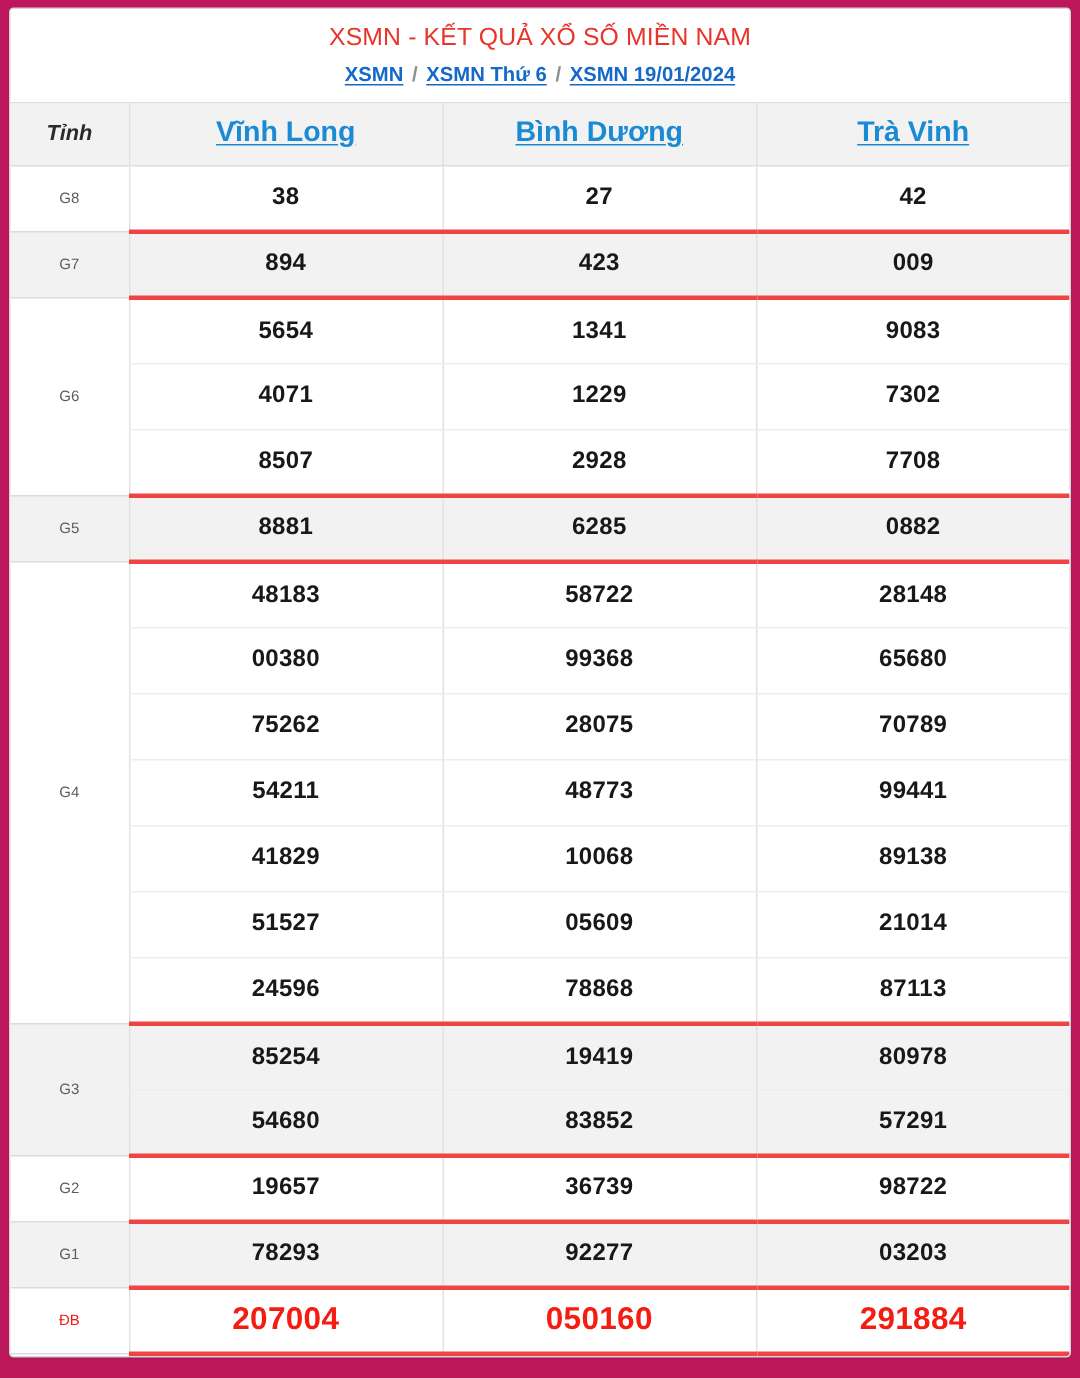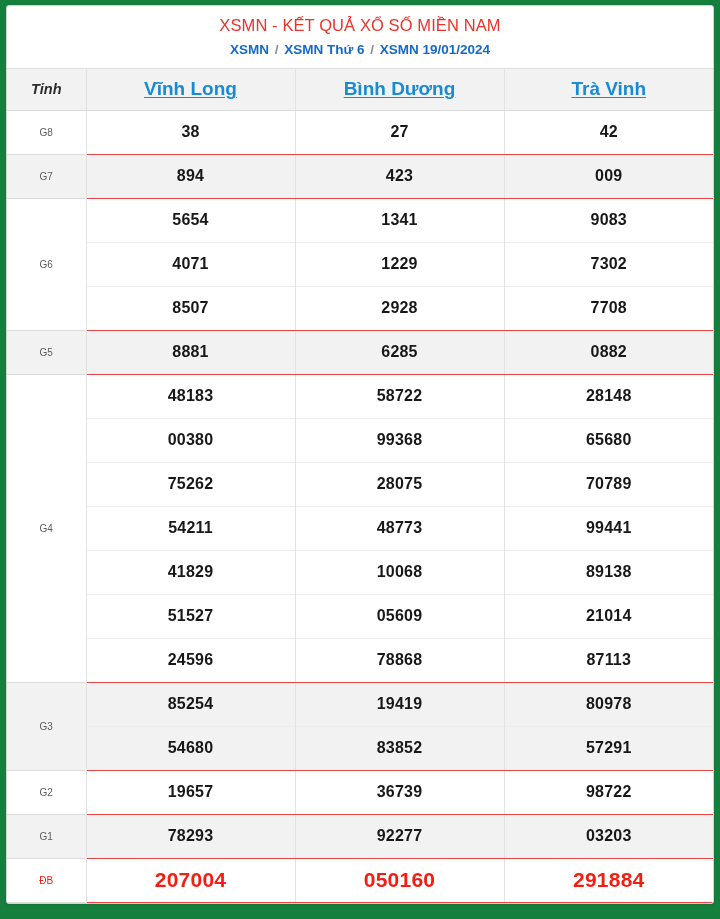--- a/index.html
+++ b/index.html
@@ -10,21 +10,21 @@
     background: #ffffff;
     font-family: "Liberation Sans", sans-serif;
     -webkit-font-smoothing: antialiased;
   }
 
   .page {
     width: 720px;
     height: 919px;
     position: relative;
     overflow: hidden;
-    background: #15803d;
+    background: #be185d;
   }
 
   
   .result-card {
     position: absolute;
     left: 6px;
     top: 5px;
     width: 708px;
     background: #ffffff;
     border: 1px solid #d4d4d4;
@@ -53,20 +53,21 @@
   .breadcrumb {
     margin-top: 4px;
     font-size: 13.5px;
     font-weight: 700;
     line-height: 19px;
     color: #8a8a8a;
     white-space: nowrap;
   }
   .breadcrumb .crumb {
     color: #1569c7;
+    text-decoration: underline;
     text-underline-offset: 2px;
     cursor: pointer;
   }
   .breadcrumb .sep {
     color: #8e8e8e;
     padding: 0 2px;
     font-weight: 700;
   }
 
   
@@ -131,21 +132,21 @@
   }
 
   
   td.num {
     color: #181818;
     font-size: 16px;
     font-weight: 700;
     letter-spacing: 0.2px;
   }
   td.num.sub-div { border-top: 1px solid #ededed; }
-  td.num.block-end { border-bottom: 1px solid #ef4444; }
+  td.num.block-end { border-bottom: 3px solid #ef4444; }
 
   td.num.db {
     color: #f41d12;
     font-size: 21px;
     font-weight: 700;
   }
 
   tr.last-row td { border-bottom: 1px solid #dcdcdc; }
 </style>
 </head>

